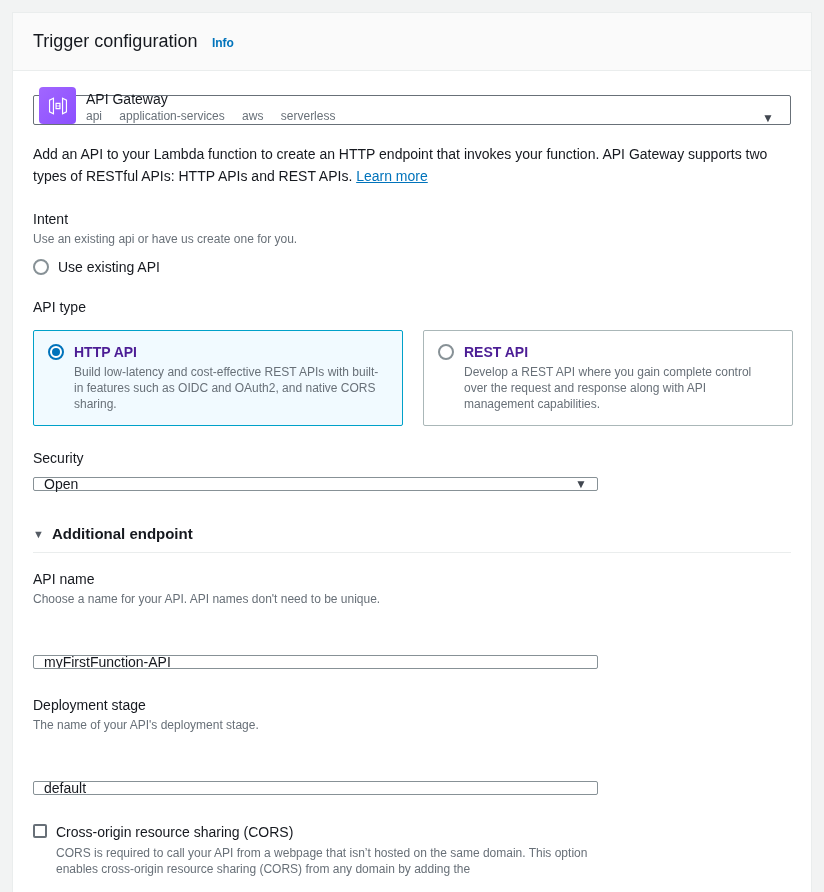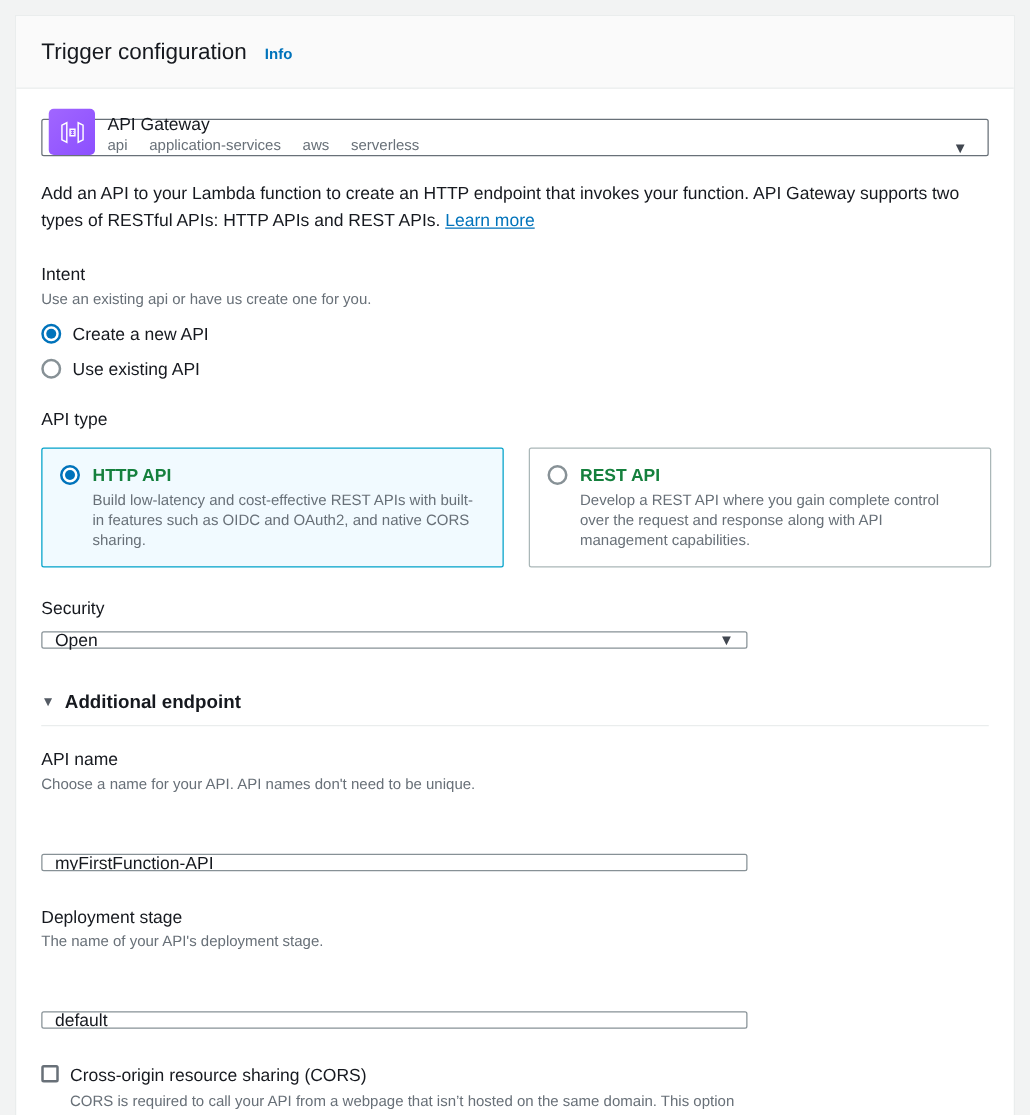--- a/index.html
+++ b/index.html
@@ -93,21 +93,21 @@
   .cards { display: flex; gap: 20px; margin-top: 13px; }
   .card {
     flex: 0 0 370px; width: 370px; min-height: 96px;
     border: 1px solid #aab7b8; border-radius: 2px;
     background: #fff; padding: 12px 16px 12px 14px;
     display: flex; align-items: flex-start; cursor: pointer;
   }
   .card.selected { border-color: #00a1c9; background: #f1faff; }
   .card .radio { margin-top: 1px; }
   .card-texts { margin-left: 10px; }
-  .card-title { font-size: 14px; font-weight: 700; color: #15803d; line-height: 18px; }
+  .card-title { font-size: 14px; font-weight: 700; color: #4c1d95; line-height: 18px; }
   .card-desc { font-size: 12px; color: #687078; line-height: 16px; margin-top: 3px; }
 
   
   .select-box, .text-input {
     margin-top: 9px;
     width: 565px; height: 14px;
     border: 1px solid #879196; border-radius: 2px;
     background: #fff;
     font-size: 14px; color: #16191f;
     display: flex; align-items: center;
@@ -166,24 +166,20 @@
         </div>
       </div>
       <span class="chevron">▼</span>
     </div>
 
     <p class="intro"><span>Add an API to your Lambda function to create an HTTP endpoint that invokes your function. API Gateway supports two types of RESTful APIs: HTTP APIs and REST APIs. </span><a class="learn-more">Learn more</a></p>
 
     <div class="field">
       <div class="field-label">Intent</div>
       <div class="field-hint">Use an existing api or have us create one for you.</div>
-      <div class="radio-row">
-        <span class="radio checked"></span>
-        <span class="radio-label">Create a new API</span>
-      </div>
       <div class="radio-row">
         <span class="radio"></span>
         <span class="radio-label">Use existing API</span>
       </div>
     </div>
 
     <div class="field">
       <div class="field-label">API type</div>
       <div class="cards">
         <div class="card selected">

